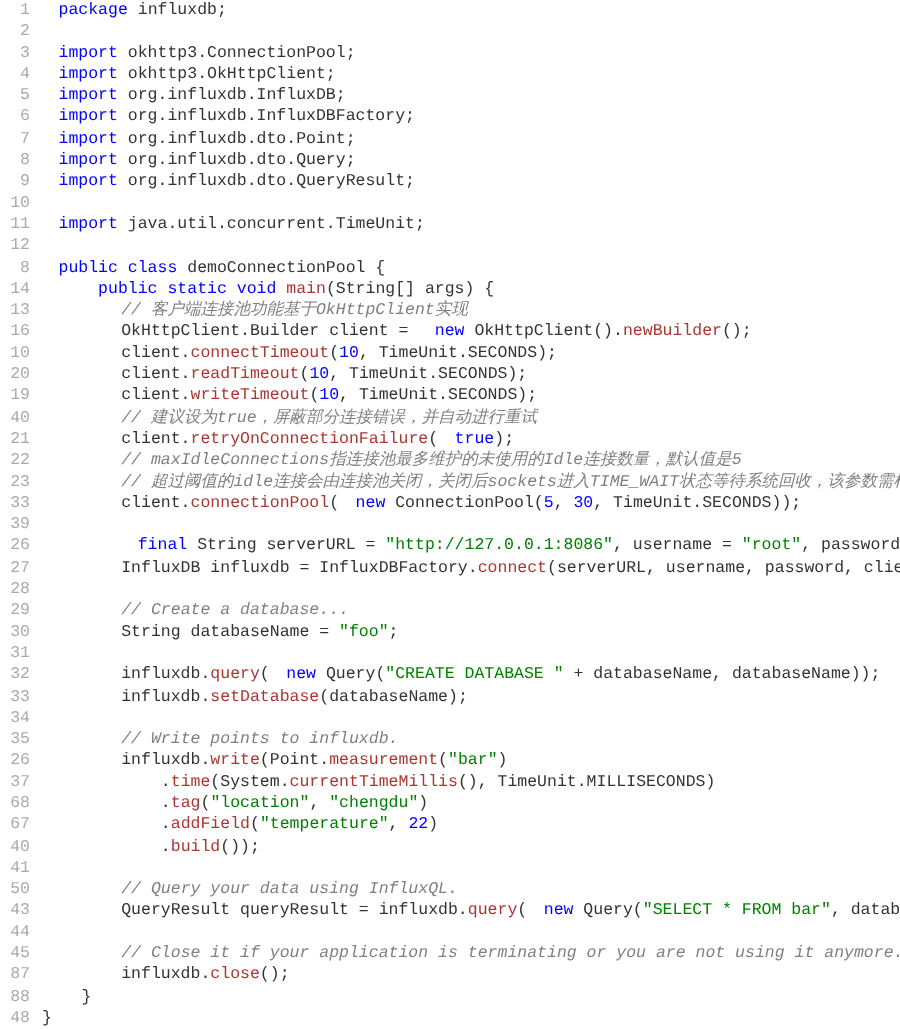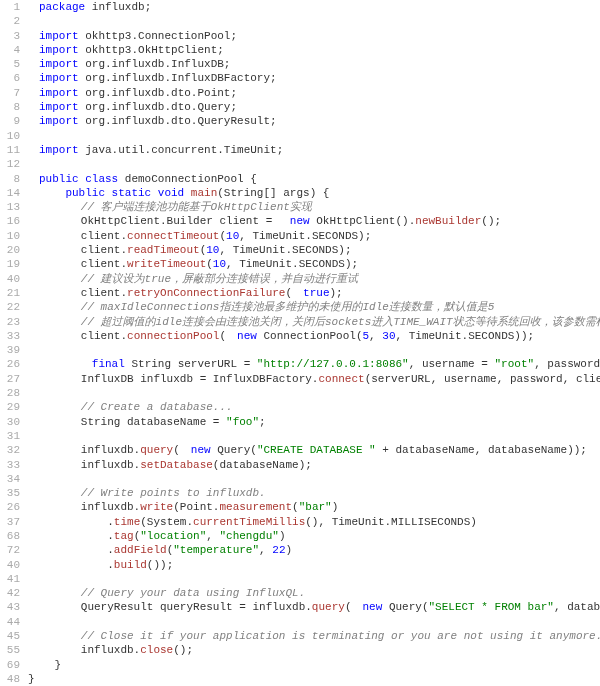--- a/index.html
+++ b/index.html
@@ -68,24 +68,24 @@
     <div>29</div>
     <div>30</div>
     <div>31</div>
     <div>32</div>
     <div>33</div>
     <div>34</div>
     <div>35</div>
     <div>26</div>
     <div>37</div>
     <div>68</div>
-    <div>72</div>
+    <div>67</div>
     <div>40</div>
     <div>41</div>
-    <div>42</div>
+    <div>50</div>
     <div>43</div>
     <div>44</div>
     <div>45</div>
-    <div>55</div>
-    <div>69</div>
+    <div>87</div>
+    <div>88</div>
     <div>48</div>
   </div>
 <div class="code"><div><span class="kw">package</span><span> influxdb;</span></div><div>&nbsp;</div><div><span class="kw">import</span><span> okhttp3.</span><span>ConnectionPool;</span></div><div><span class="kw">import</span><span> okhttp3.</span><span>OkHttpClient;</span></div><div><span class="kw">import</span><span> org.influxdb.</span><span>InfluxDB;</span></div><div><span class="kw">import</span><span> org.influxdb.</span><span>InfluxDBFactory;</span></div><div><span class="kw">import</span><span> org.influxdb.dto.</span><span>Point;</span></div><div><span class="kw">import</span><span> org.influxdb.dto.</span><span>Query;</span></div><div><span class="kw">import</span><span> org.influxdb.dto.</span><span>QueryResult;</span></div><div>&nbsp;</div><div><span class="kw">import</span><span> java.util.concurrent.</span><span>TimeUnit;</span></div><div>&nbsp;</div><div><span class="kw">public class</span><span> demoConnectionPool {</span></div><div><span>    </span><span class="kw">public static void</span><span> </span><span class="fn">main</span><span>(String[] args) {</span></div><div><span>        </span><span class="com">// 客户端连接池功能基于OkHttpClient实现</span></div><div><span>        OkHttpClient.Builder client = </span><span class="kw">new</span><span> OkHttpClient().</span><span class="fn">newBuilder</span><span>();</span></div><div><span>        client.</span><span class="fn">connectTimeout</span><span>(</span><span class="num">10</span><span>, TimeUnit.SECONDS);</span></div><div><span>        client.</span><span class="fn">readTimeout</span><span>(</span><span class="num">10</span><span>, TimeUnit.SECONDS);</span></div><div><span>        client.</span><span class="fn">writeTimeout</span><span>(</span><span class="num">10</span><span>, TimeUnit.SECONDS);</span></div><div><span>        </span><span class="com">// 建议设为true，屏蔽部分连接错误，并自动进行重试</span></div><div><span>        client.</span><span class="fn">retryOnConnectionFailure</span><span>(</span><span class="kw">true</span><span>);</span></div><div><span>        </span><span class="com">// maxIdleConnections指连接池最多维护的未使用的Idle连接数量，默认值是5</span></div><div><span>        </span><span class="com">// 超过阈值的idle连接会由连接池关闭，关闭后sockets进入TIME_WAIT状态等待系统回收，该参数需根据实际连接数适当调整</span></div><div><span>        client.</span><span class="fn">connectionPool</span><span>(</span><span class="kw">new</span><span> ConnectionPool(</span><span class="num">5</span><span>, </span><span class="num">30</span><span>, TimeUnit.SECONDS));</span></div><div>&nbsp;</div><div><span>        </span><span class="kw">final</span><span> String serverURL = </span><span class="str">"http://127.0.0.1:8086"</span><span>, username = </span><span class="str">"root"</span><span>, password = </span></div><div><span>        InfluxDB influxdb = InfluxDBFactory.</span><span class="fn">connect</span><span>(serverURL, username, password, client);</span></div><div>&nbsp;</div><div><span>        </span><span class="com">// Create a database...</span></div><div><span>        String databaseName = </span><span class="str">"foo"</span><span>;</span></div><div>&nbsp;</div><div><span>        influxdb.</span><span class="fn">query</span><span>(</span><span class="kw">new</span><span> Query(</span><span class="str">"CREATE DATABASE "</span><span> + databaseName, databaseName));</span></div><div><span>        influxdb.</span><span class="fn">setDatabase</span><span>(databaseName);</span></div><div>&nbsp;</div><div><span>        </span><span class="com">// Write points to influxdb.</span></div><div><span>        influxdb.</span><span class="fn">write</span><span>(Point.</span><span class="fn">measurement</span><span>(</span><span class="str">"bar"</span><span>)</span></div><div><span>            .</span><span class="fn">time</span><span>(System.</span><span class="fn">currentTimeMillis</span><span>(), TimeUnit.MILLISECONDS)</span></div><div><span>            .</span><span class="fn">tag</span><span>(</span><span class="str">"location"</span><span>, </span><span class="str">"chengdu"</span><span>)</span></div><div><span>            .</span><span class="fn">addField</span><span>(</span><span class="str">"temperature"</span><span>, </span><span class="num">22</span><span>)</span></div><div><span>            .</span><span class="fn">build</span><span>());</span></div><div>&nbsp;</div><div><span>        </span><span class="com">// Query your data using InfluxQL.</span></div><div><span>        QueryResult queryResult = influxdb.</span><span class="fn">query</span><span>(</span><span class="kw">new</span><span> Query(</span><span class="str">"SELECT * FROM bar"</span><span>, databaseName));</span></div><div>&nbsp;</div><div><span>        </span><span class="com">// Close it if your application is terminating or you are not using it anymore.</span></div><div><span>        influxdb.</span><span class="fn">close</span><span>();</span></div><div><span>    }</span></div><div><span>}</span></div></div>
 
 </body></html>

